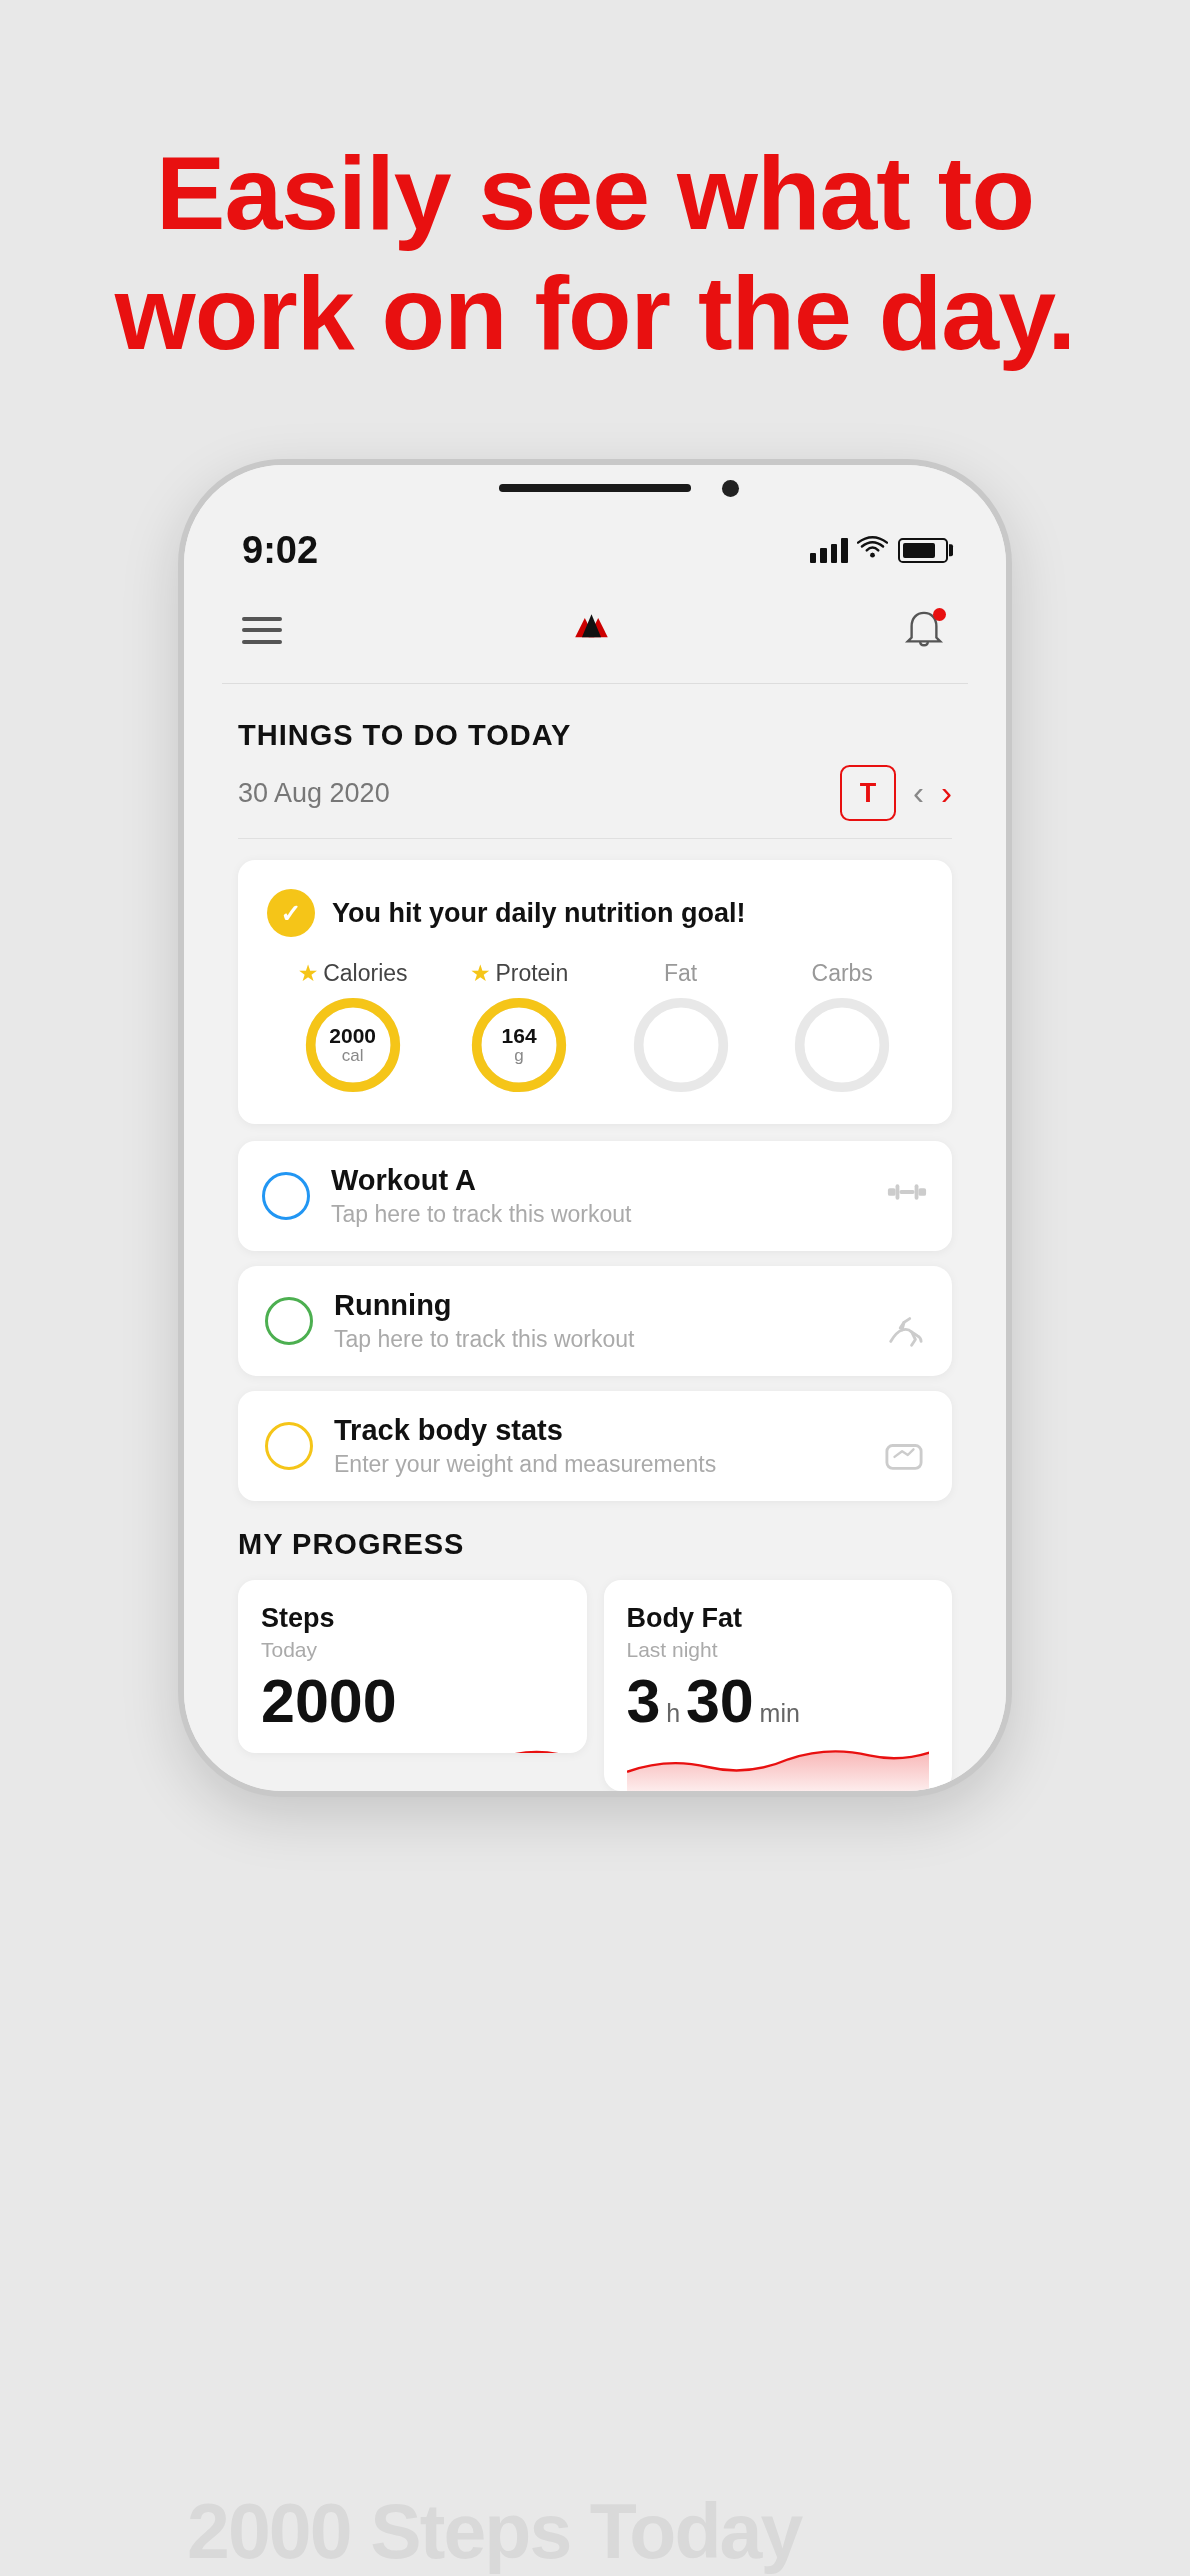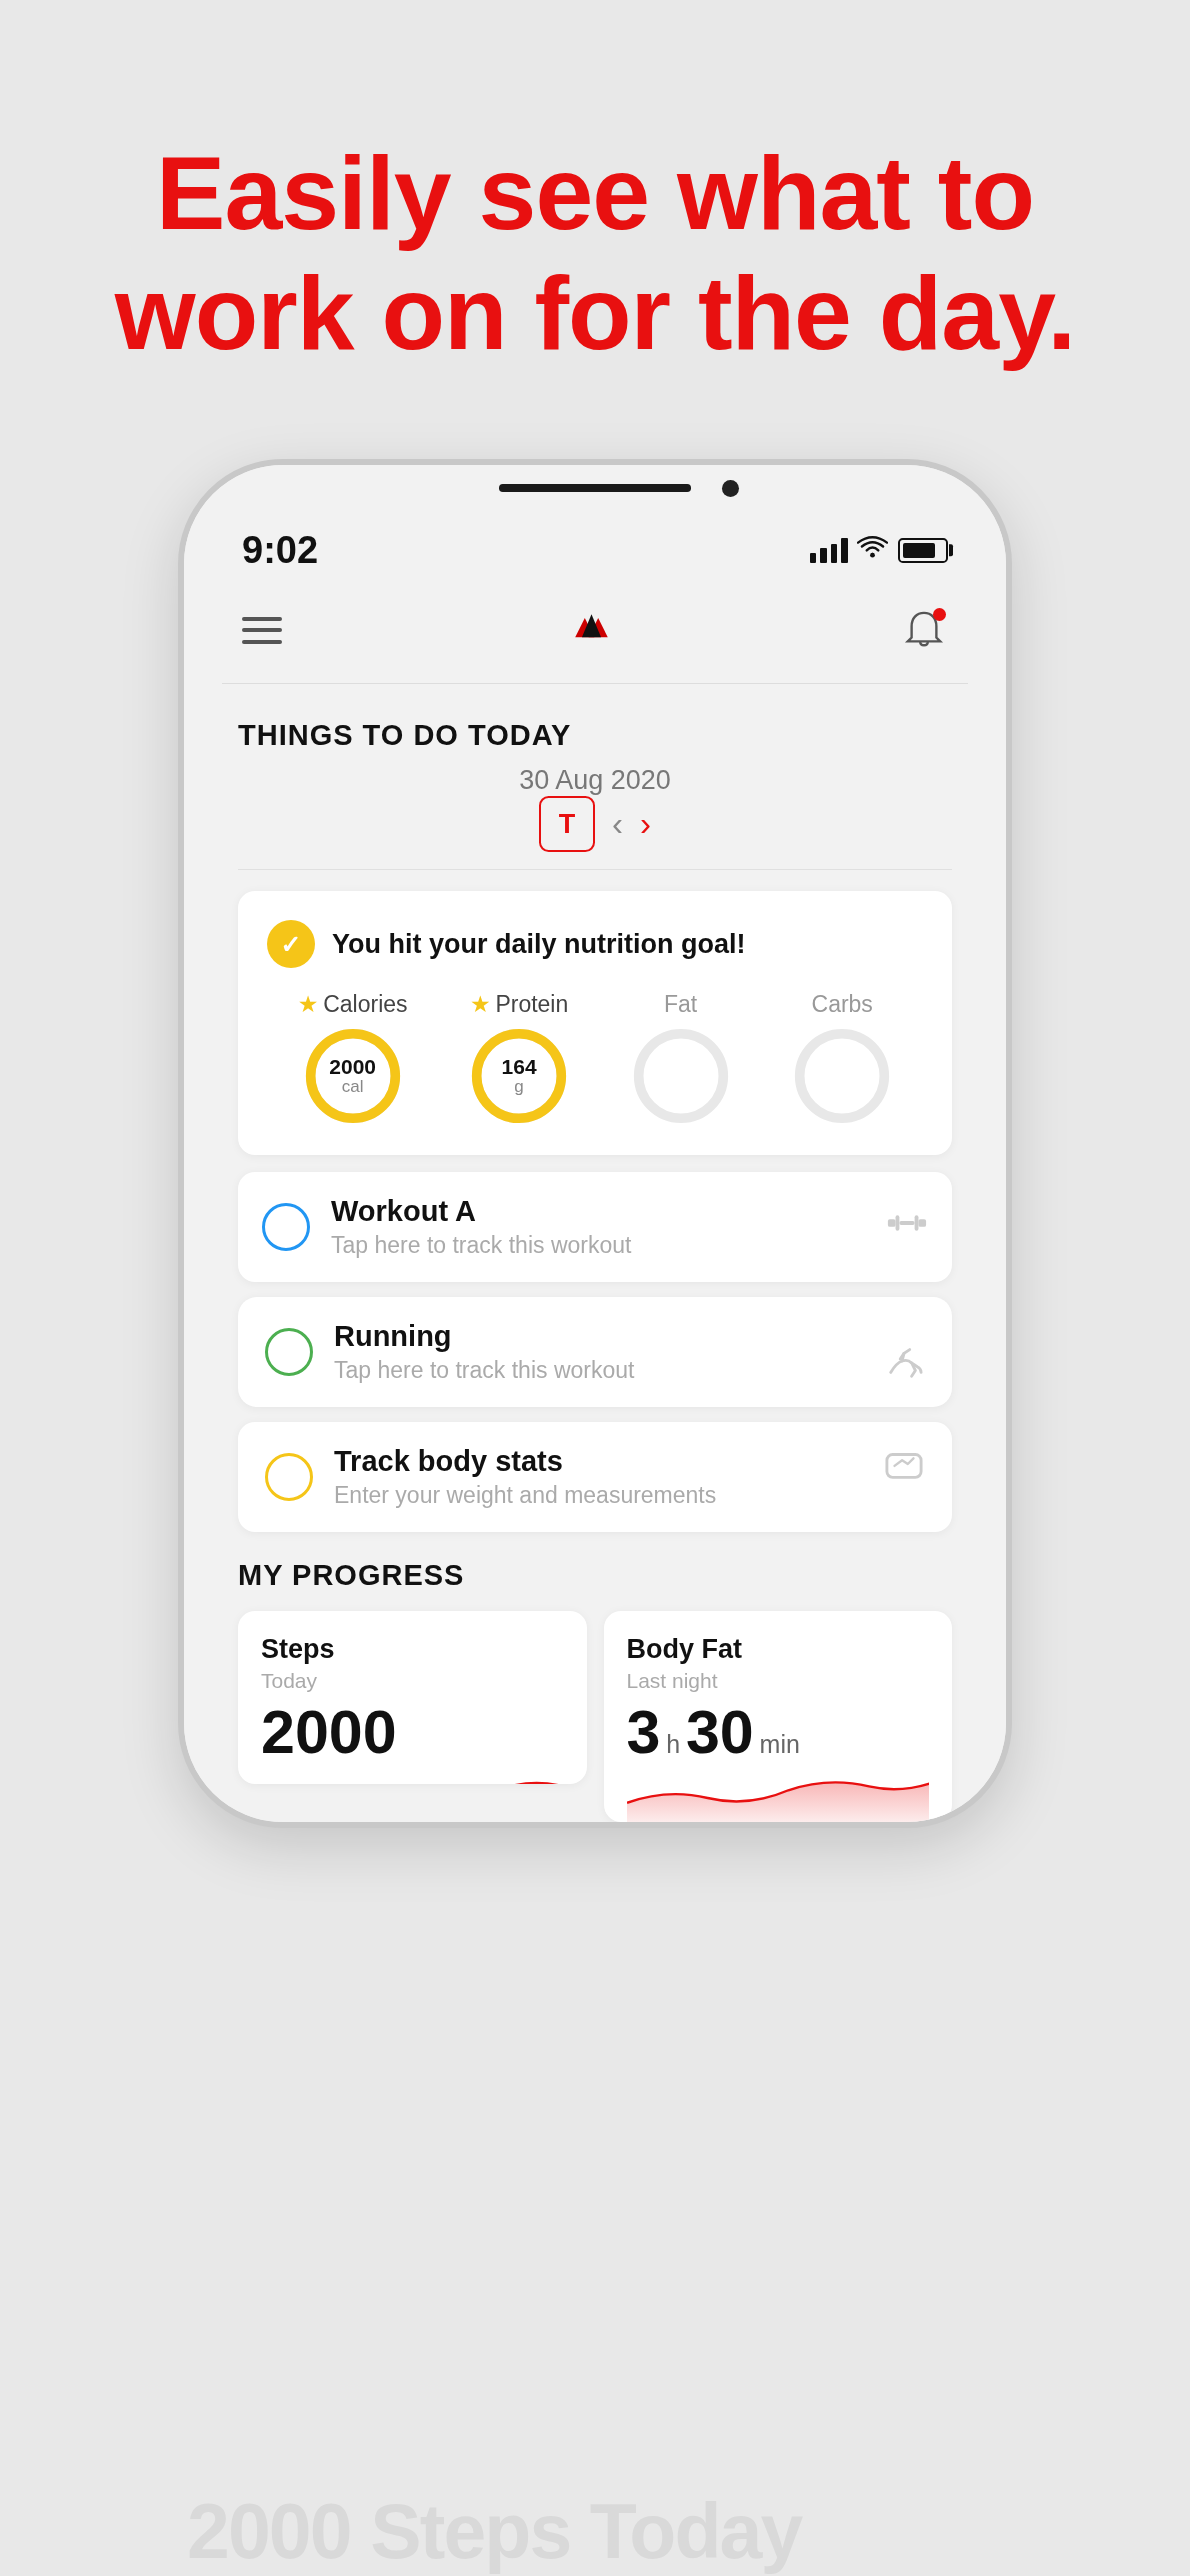--- a/index.html
+++ b/index.html
@@ -91,21 +91,21 @@
         <div style="position: absolute; top: 1.9px; right: 1.9px; width: 13.4px; height: 13.4px; background: #e81010; border-radius: 50%;"></div>
       </div>
     </div>
 
     <div style="height: 1px; background: #ddd; margin: 0 38px;"></div>
 
     <div style="padding: 35px 54px 0; background: #f2f2f2;">
 
       <div style="font-size: 29px; font-weight: 800; color: #111; letter-spacing: 1px; margin-bottom: 13.4px;">THINGS TO DO TODAY</div>
 
-      <div style="display: flex; align-items: center; justify-content: space-between; margin-bottom: 17px; flex-direction: column;">
+      <div style="display: flex; align-items: center; justify-content: space-between; margin-bottom: 17px;">
         <span style="font-size: 27px; color: #777;">30 Aug 2020</span>
         <div style="display: flex; align-items: center; gap: 17px;">
           <div style="width: 56px; height: 56px; border: 2.9px solid #e81010; border-radius: 9.6px; display: flex; align-items: center; justify-content: center; font-size: 27px; font-weight: 700; color: #e81010; cursor: pointer;">T</div>
           <span style="font-size: 33px; color: #888; cursor: pointer;">‹</span>
           <span style="font-size: 33px; color: #e81010; cursor: pointer;">›</span>
         </div>
       </div>
 
       <div style="height: 1px; background: #e0e0e0; margin-bottom: 21px;"></div>
 
@@ -208,21 +208,21 @@
         <div style="color: #ccc;">
           <svg width="42" height="38" viewBox="0 0 44 40" fill="none">
             <path d="M8 32 Q14 22 20 20 Q26 18 30 22 L36 26 Q40 28 40 32" stroke="#ccc" stroke-width="3" fill="none" stroke-linecap="round"></path>
             <path d="M20 20 L22 12 L28 8" stroke="#ccc" stroke-width="3" stroke-linecap="round"></path>
             <path d="M22 12 L18 18" stroke="#ccc" stroke-width="3" stroke-linecap="round"></path>
             <path d="M30 22 L34 30 L30 36" stroke="#ccc" stroke-width="3" stroke-linecap="round" stroke-linejoin="round"></path>
           </svg>
         </div>
       </div>
 
-      <div style="background: #fff; border-radius: 17px; padding: 23px 27px; margin-bottom: 27px; box-shadow: 0 1.9px 9.6px rgba(0,0,0,0.05); display: flex; align-items: flex-start; justify-content: space-between; cursor: pointer;">
+      <div style="background: #fff; border-radius: 17px; padding: 23px 27px; margin-bottom: 27px; box-shadow: 0 1.9px 9.6px rgba(0,0,0,0.05); display: flex; align-items: flex-end; justify-content: space-between; cursor: pointer;">
         <div style="display: flex; align-items: center; gap: 21px;">
           <div style="width: 48px; height: 48px; border-radius: 50%; border: 3.8px solid #f5c518; flex-shrink: 0;"></div>
           <div>
             <div style="font-size: 29px; font-weight: 700; color: #111; margin-bottom: 3.8px;">Track body stats</div>
             <div style="font-size: 23px; color: #aaa;">Enter your weight and measurements</div>
           </div>
         </div>
         <div style="color: #ccc;">
           <svg width="42" height="38" viewBox="0 0 44 40" fill="none">
             <rect x="4" y="10" width="36" height="24" rx="6" stroke="#ccc" stroke-width="3" fill="none"></rect>

